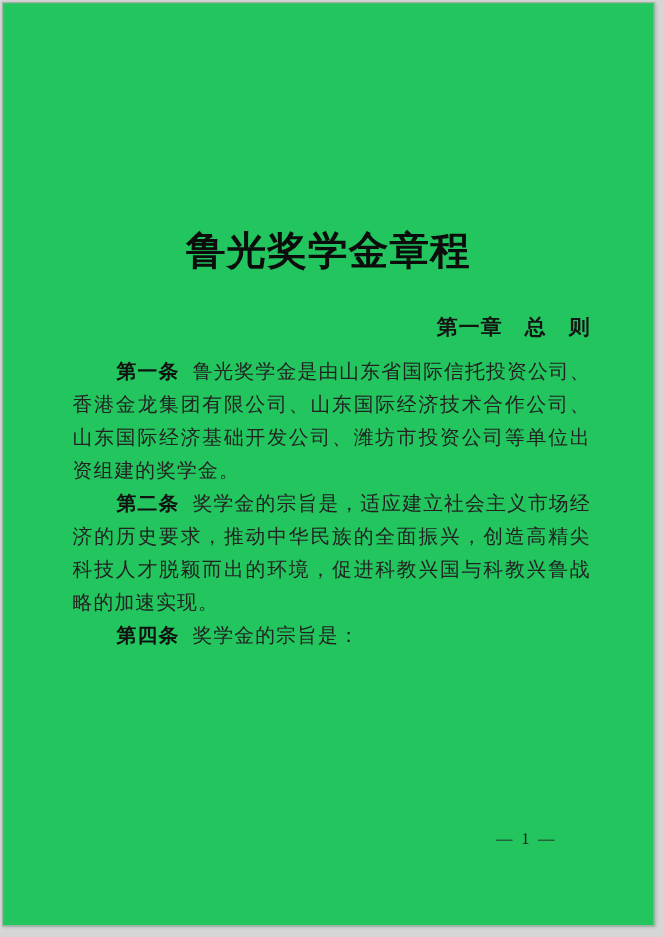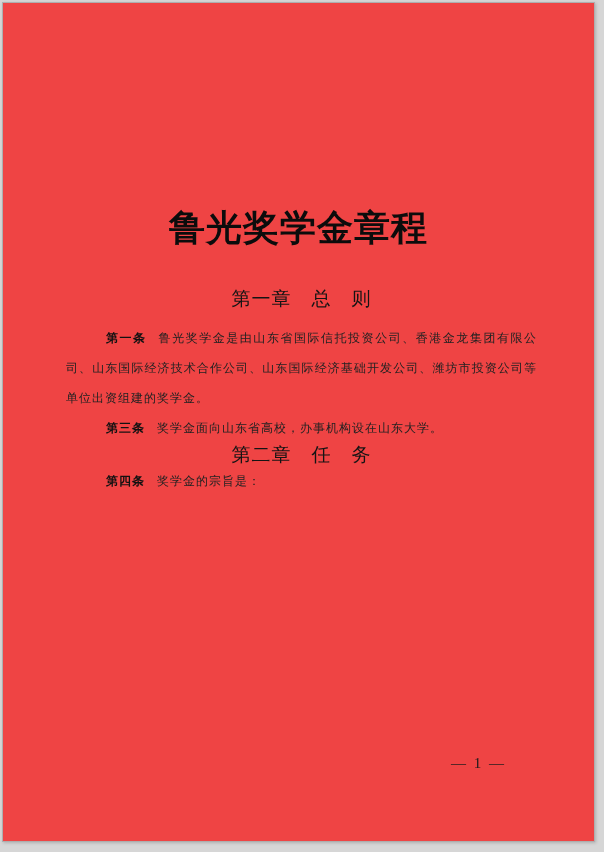--- a/index.html
+++ b/index.html
@@ -10,51 +10,51 @@
     background: #d6d6d6;
     overflow: hidden;
     font-family: "Liberation Serif", "DejaVu Serif", serif;
   }
   .page {
     position: absolute;
     left: 2px;
     top: 2px;
     width: 591px;
     height: 838px;
-    background: #ef4444;
+    background: #22c55e;
     border: 1px solid #aeaeae;
     box-shadow: 1px 1px 3px rgba(0,0,0,0.18);
     box-sizing: content-box;
   }
   .doc-title {
     margin: 202px 0 0 0;
     text-align: center;
     font-size: 36px;
     line-height: 46px;
     font-weight: bold;
     letter-spacing: 1px;
     color: #0c0c0c;
   }
   .content {
     margin: 0 57px 0 63px;
   }
   .chapter-heading {
     margin: 0;
-    text-align: center;
+    text-align: right;
     font-size: 19px;
-    font-weight: normal;
+    font-weight: bold;
     color: #141414;
     letter-spacing: 1px;
   }
   .ch1 { margin-top: 36px; line-height: 24px; }
   .ch2 { line-height: 23px; margin: 0; }
   .body-text { margin-top: 12px; }
   .para {
     margin: 0;
-    font-size: 12px;
+    font-size: 18px;
     line-height: 30px;
     letter-spacing: 1px;
     color: #222222;
     text-align: justify;
     text-indent: 40px;
     word-break: break-all;
   }
   .art {
     font-weight: bold;
     margin-right: 12px;
@@ -77,24 +77,23 @@
   <h1 class="doc-title">鲁光奖学金章程</h1>
 
   <div class="content">
 
     <h2 class="chapter-heading ch1">第一章　总　则</h2>
 
     <div class="body-text">
 
       <p class="para"><b class="art">第一条</b><span>鲁光奖学金是由山东省国际信托投资公司、香港金龙集团有限公司、山东国际经济技术合作公司、山东国际经济基础开发公司、潍坊市投资公司等单位出资组建的奖学金。</span></p>
 
+      <p class="para"><b class="art">第二条</b><span>奖学金的宗旨是，适应建立社会主义市场经济的历史要求，推动中华民族的全面振兴，创造高精尖科技人才脱颖而出的环境，促进科教兴国与科教兴鲁战略的加速实现。</span></p>
 
-      <p class="para"><b class="art">第三条</b><span>奖学金面向山东省高校，办事机构设在山东大学。</span></p>
 
-      <h2 class="chapter-heading ch2">第二章　任　务</h2>
 
       <p class="para"><b class="art">第四条</b><span>奖学金的宗旨是：</span></p>
 
 
 
 
     </div>
   </div>
 
   <div class="page-number">— 1 —</div>

